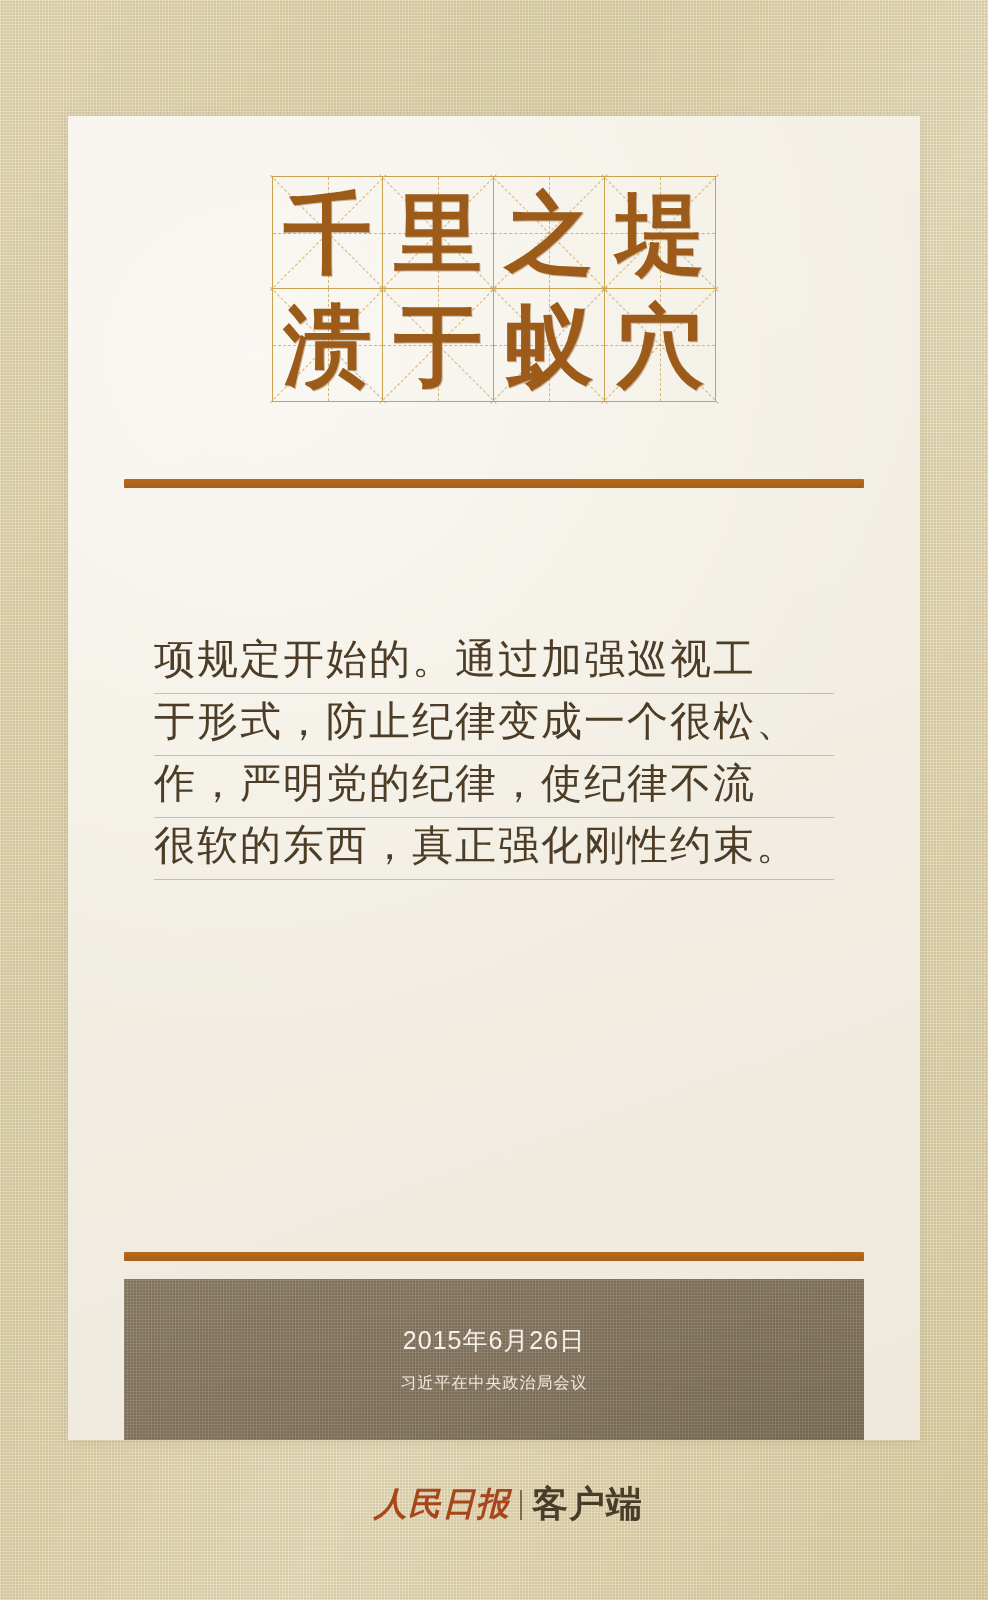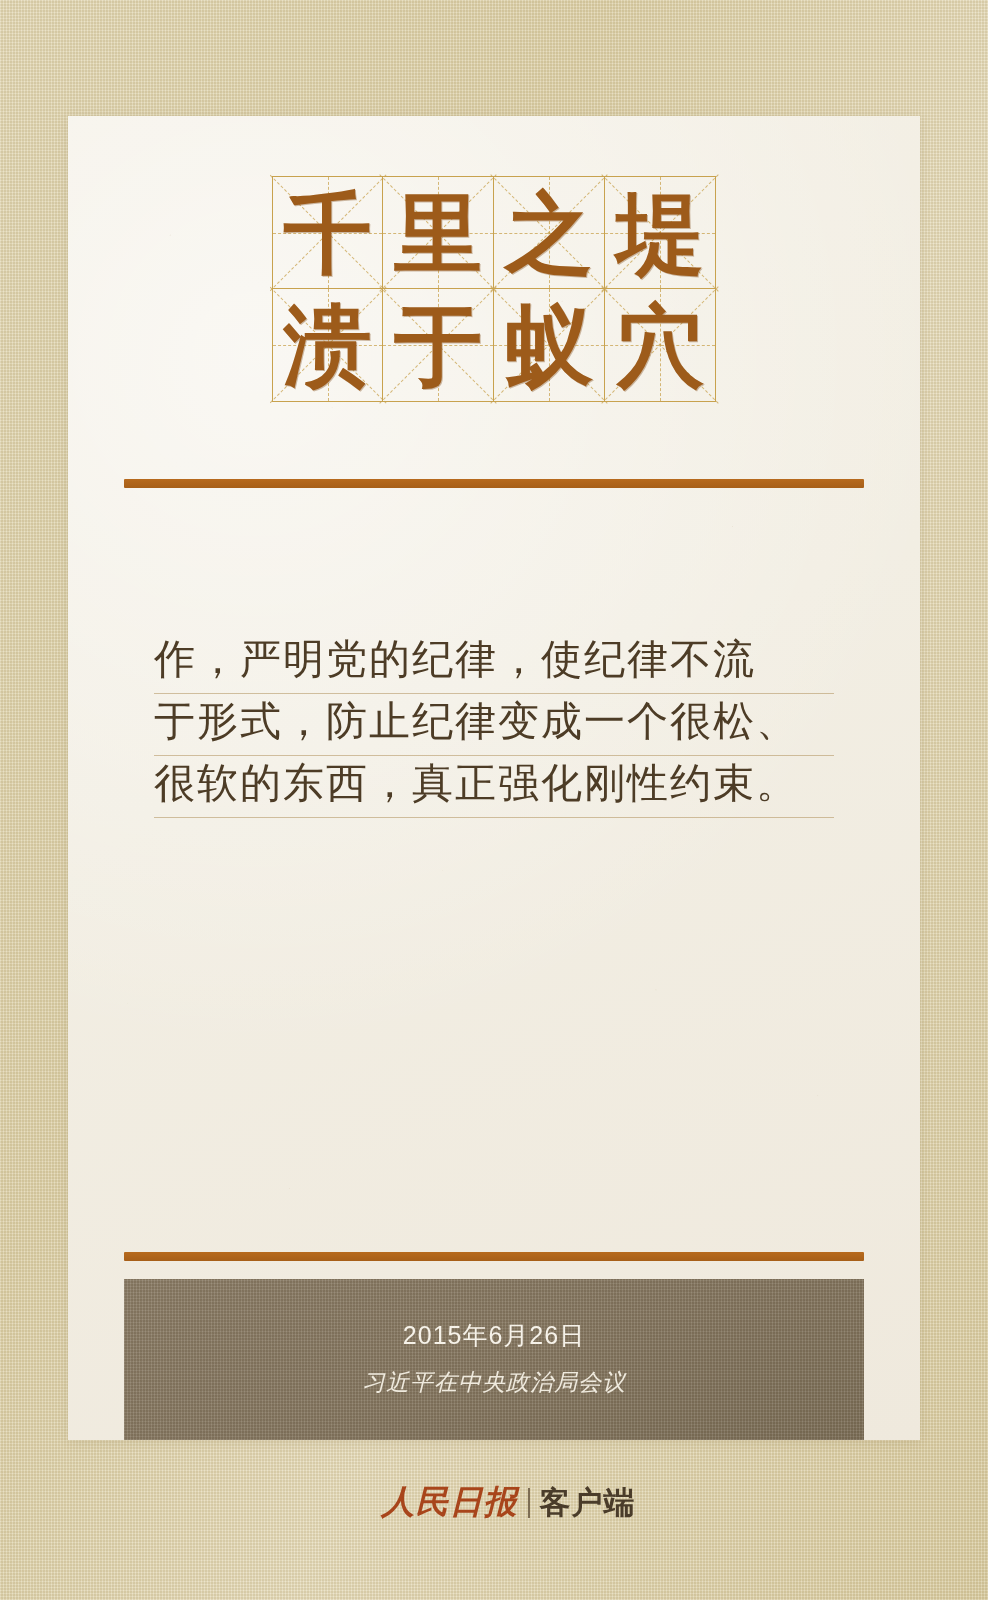--- a/index.html
+++ b/index.html
@@ -198,25 +198,24 @@
   }
   .attr-date {
     font-family: "Liberation Sans", "DejaVu Sans", sans-serif;
     font-size: 25px;
     letter-spacing: 1px;
     margin-bottom: 14px;
     color: #f6f2e9;
   }
   .attr-line {
     font-family: "Liberation Sans", "DejaVu Sans", sans-serif;
-    font-size: 23px;
+    font-size: 16px;
     letter-spacing: 1px;
     line-height: 1.45;
     color: #efeade;
-    font-style: italic;
   }
 
   
   .footer {
     position: absolute;
     left: 0;
     right: 0;
     top: 1480px;
     display: flex;
     align-items: center;
@@ -233,21 +232,21 @@
     letter-spacing: 1px;
   }
   .logo-divider {
     width: 2px;
     height: 30px;
     background: #6b5a43;
     opacity: .85;
   }
   .logo-sub {
     font-family: "DejaVu Sans", "Liberation Sans", sans-serif;
-    font-size: 31px;
+    font-size: 36px;
     font-weight: 700;
     color: #4a3c2a;
     letter-spacing: 1px;
   }
 </style>
 </head>
 <body>
 
 <div class="poster">
 
@@ -300,24 +299,27 @@
           <span class="grid-char">穴</span>
         </div>
       </div>
 
     </div>
 
     <div class="rule top"></div>
 
     <div class="quote">
       <div class="quote-line">
-        <span class="quote-text">作，严明党的纪律，使纪律不流</span>
+        <span class="quote-text">项规定开始的。通过加强巡视工</span>
       </div>
       <div class="quote-line">
         <span class="quote-text">于形式，防止纪律变成一个很松、</span>
+      </div>
+      <div class="quote-line">
+        <span class="quote-text">作，严明党的纪律，使纪律不流</span>
       </div>
       <div class="quote-line">
         <span class="quote-text">很软的东西，真正强化刚性约束。</span>
       </div>
     </div>
 
     <div class="rule bottom"></div>
 
     <div class="attribution">
       <div class="attr-date">2015年6月26日</div>

